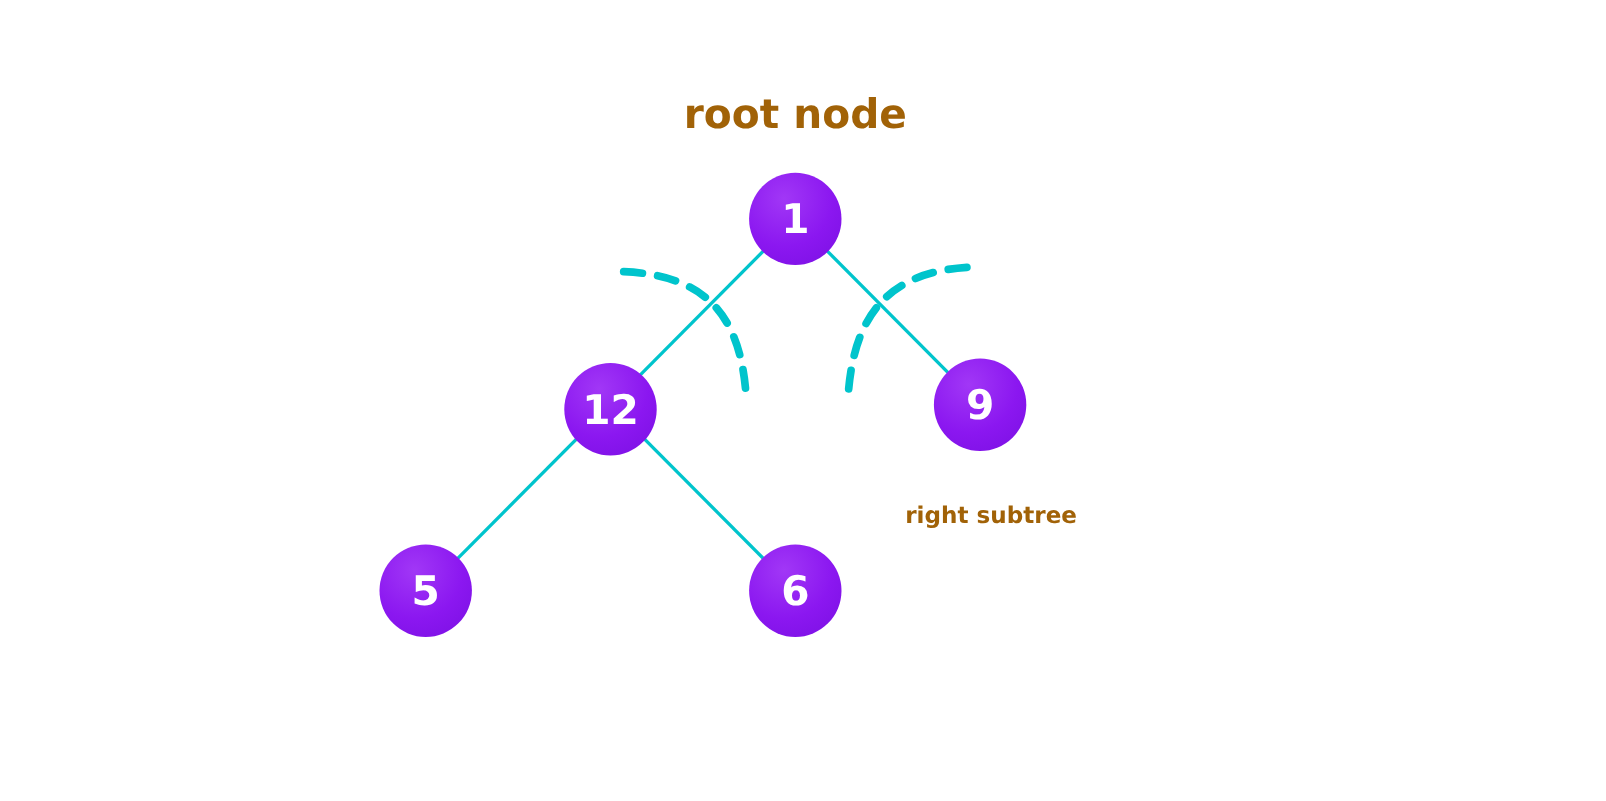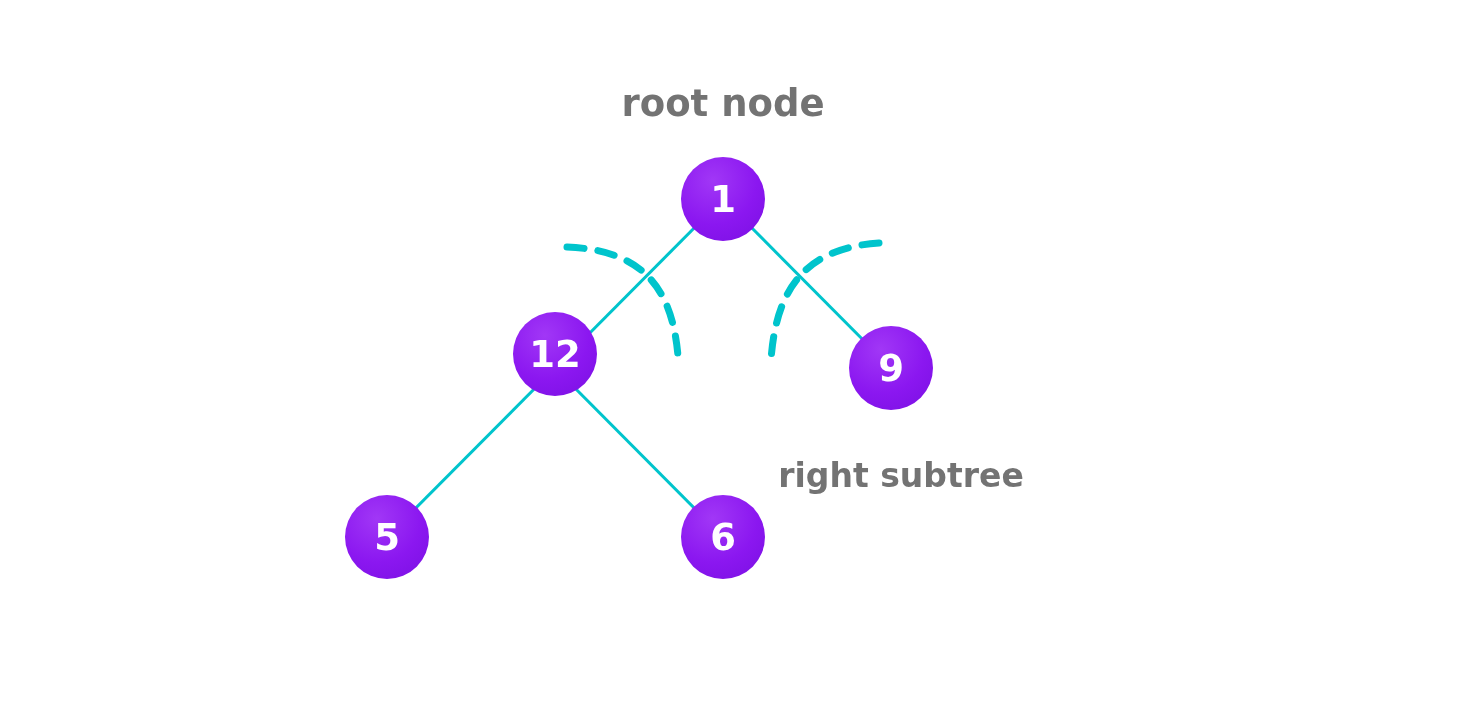--- a/index.html
+++ b/index.html
@@ -34,30 +34,30 @@
     display: flex;
     align-items: center;
     justify-content: center;
     color: #ffffff;
     font-size: 37px;
     font-weight: 700;
     user-select: none;
   }
   .diagram-label {
     position: absolute;
-    color: #737373;
+    color: #a16207;
     font-weight: 700;
     transform: translateX(-50%);
     white-space: nowrap;
   }
   .title-label {
     font-size: 37px;
   }
   .subtree-label {
-    font-size: 33px;
+    font-size: 21px;
   }
 </style>
 </head>
 <body>
 
 <div class="canvas">
 
   <svg class="edges-svg" viewBox="0 0 1460 728" xmlns="http://www.w3.org/2000/svg">
 
     <line x1="723" y1="199" x2="555" y2="368" stroke="#00c4cc" stroke-width="3"></line>
@@ -66,21 +66,21 @@
     <line x1="555" y1="368" x2="723" y2="537" stroke="#00c4cc" stroke-width="3"></line>
 
     <path d="M 567 247 C 640 250, 672 285, 678 356" fill="none" stroke="#00c4cc" stroke-width="7" stroke-linecap="round" stroke-dasharray="17 14"></path>
     <path d="M 879 243 C 806 248, 776 288, 771 360" fill="none" stroke="#00c4cc" stroke-width="7" stroke-linecap="round" stroke-dasharray="17 14"></path>
   </svg>
 
   <div class="diagram-label title-label" style="left:723px; top:82px;">root node</div>
 
   <div class="tree-node" style="left:681px; top:157px;">1</div>
 
-  <div class="tree-node" style="left:513px; top:312px;">12</div>
+  <div class="tree-node" style="left:513px; top:330px;">12</div>
 
   <div class="tree-node" style="left:849px; top:326px;">9</div>
 
   <div class="tree-node" style="left:345px; top:495px;">5</div>
 
   <div class="tree-node" style="left:681px; top:495px;">6</div>
 
   <div class="diagram-label subtree-label" style="left:901px; top:456px;">right subtree</div>
 
 

